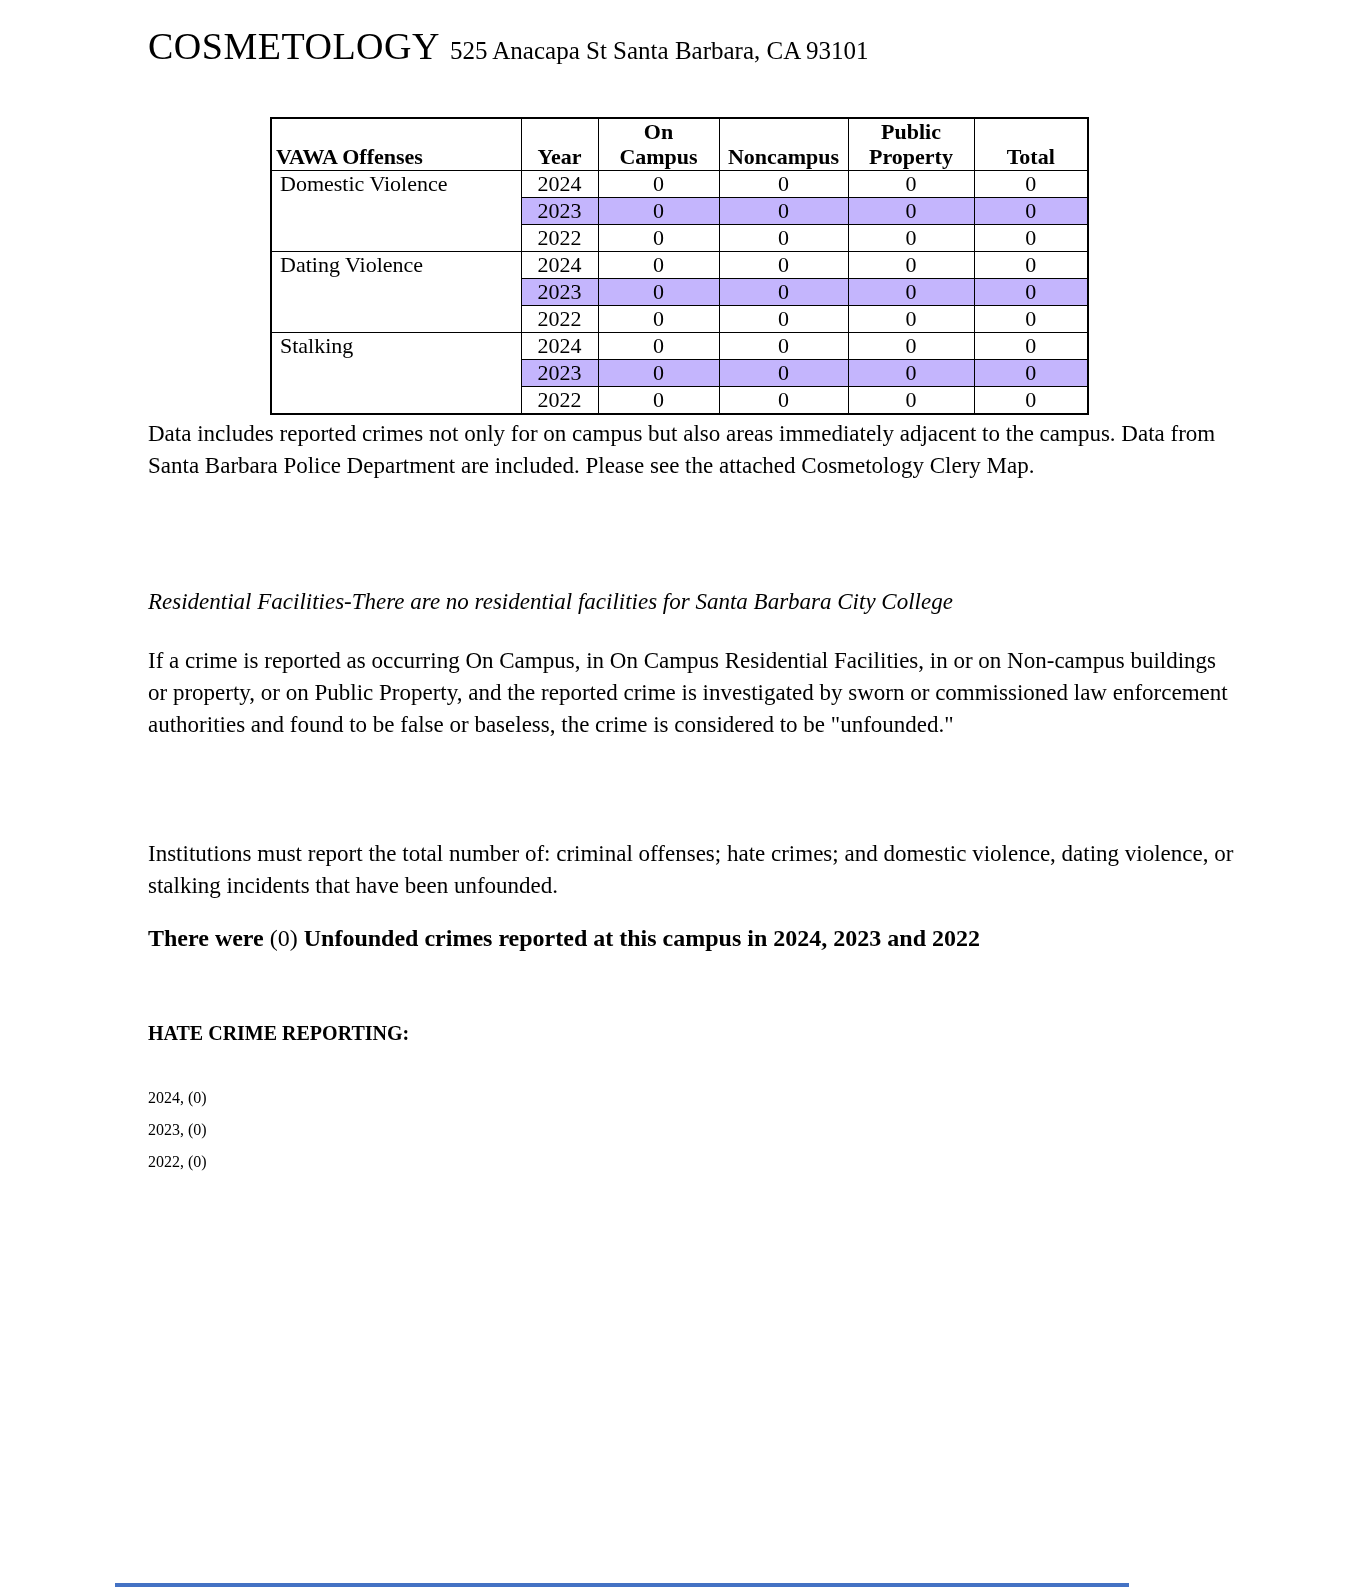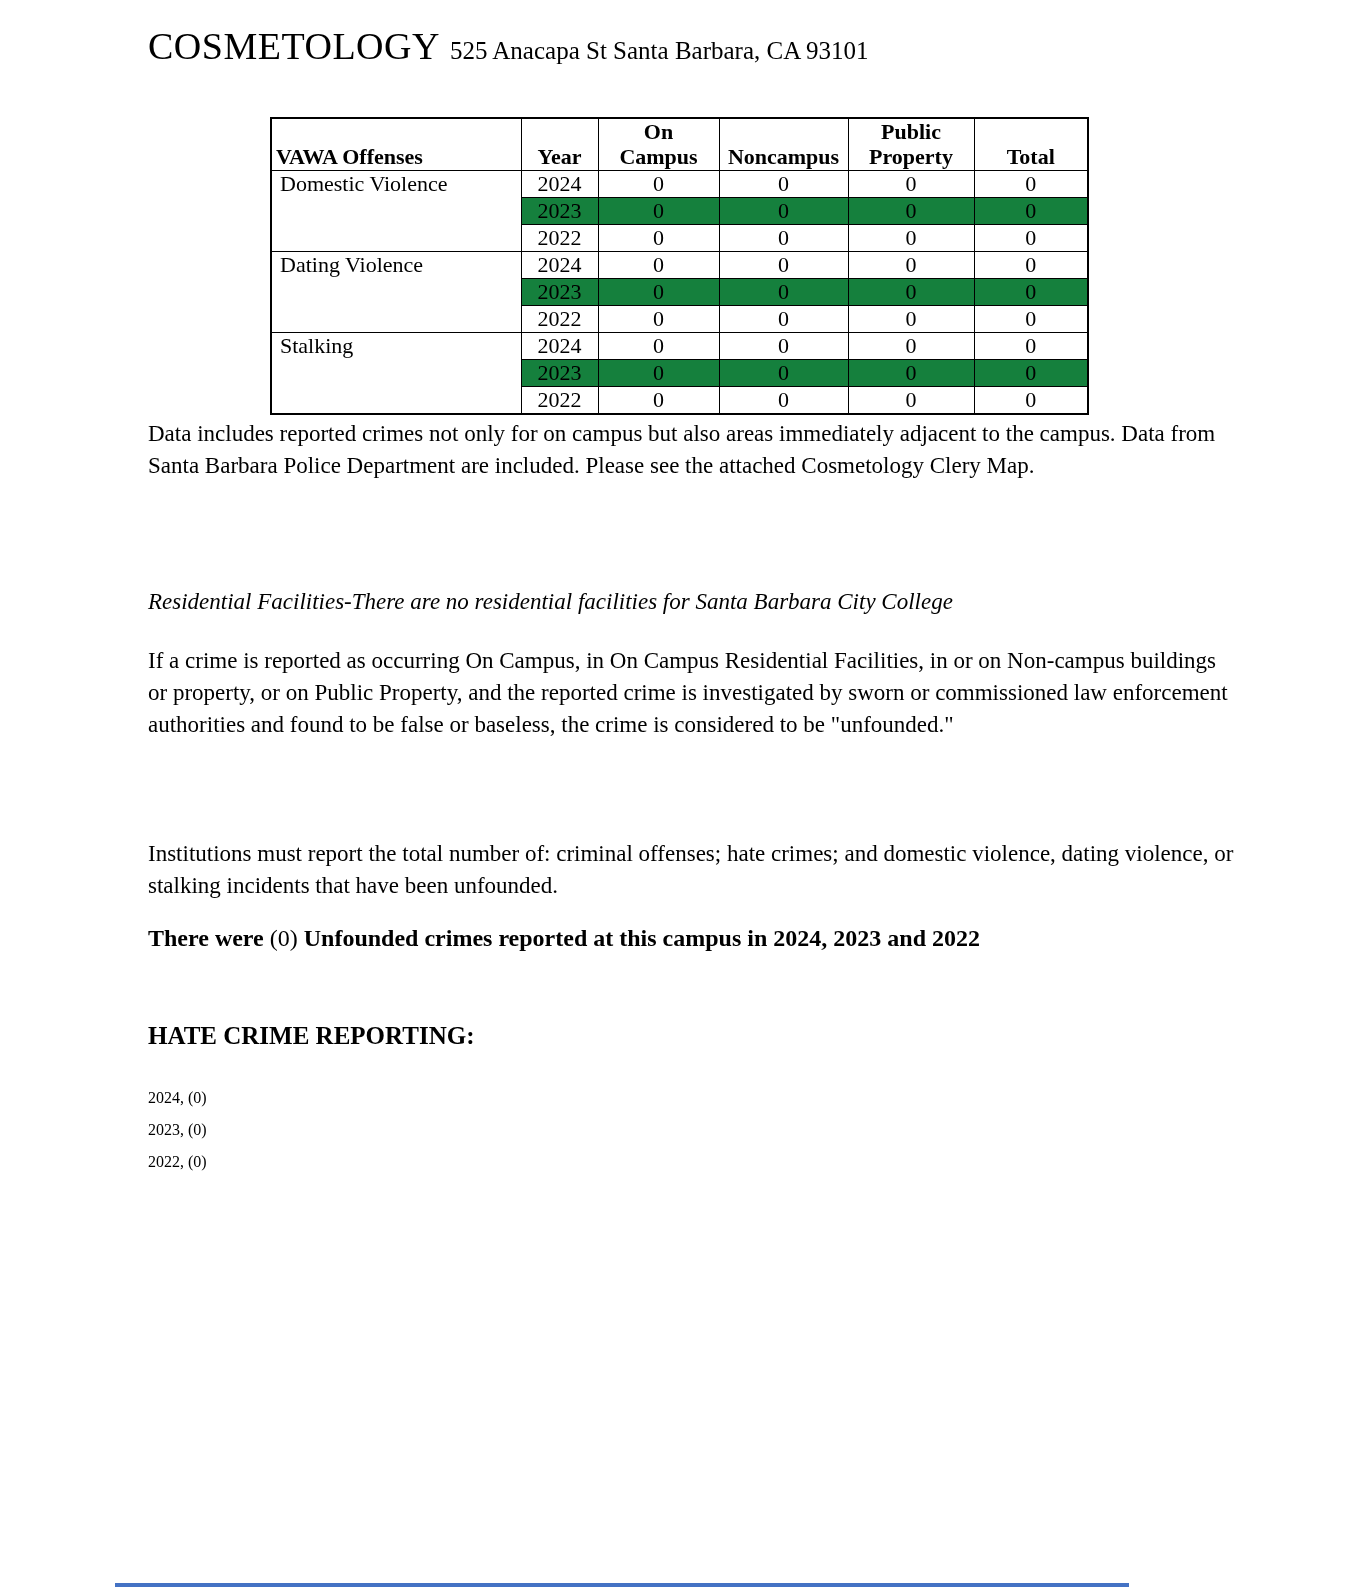--- a/index.html
+++ b/index.html
@@ -23,31 +23,31 @@
   }
   .crime-table th{
     font-weight:bold;text-align:center;vertical-align:bottom;
     height:48px;line-height:25px;padding-bottom:1px;
   }
   .crime-table th.col-offense{text-align:left;}
   .crime-table td{text-align:center;vertical-align:middle;}
   .crime-table td.offense-cell{
     text-align:left;vertical-align:top;padding-left:8px;background:#ffffff;margin-left:8px;
   }
-  .crime-table tr.shaded td:not(.offense-cell){background:#15803d;}
+  .crime-table tr.shaded td:not(.offense-cell){background:#c4b5fd;}
 
   .body-text{font-size:23px;line-height:32px;}
   .para-1{position:absolute;left:148px;top:418px;width:1092px;}
   .italic-line{position:absolute;left:148px;top:589px;width:1092px;font-style:italic;font-size:23px;}
   .unfounded-block{position:absolute;left:148px;top:645px;width:1092px;}
   .section-heading{font-size:24px;font-weight:bold;line-height:32px;}
   .institutions-para{position:absolute;left:148px;top:838px;width:1092px;}
   .statement-line{position:absolute;left:148px;top:925px;width:1160px;font-size:24px;white-space:nowrap;}
   .statement-line .b{font-weight:bold;margin-top:44px;}
-  .hate-heading{position:absolute;left:148px;top:1022px;font-size:25px;font-weight:bold;}
+  .hate-heading{position:absolute;left:148px;top:1022px;font-size:20px;font-weight:bold;}
   .hate-years{position:absolute;left:148px;top:1082px;font-size:16px;line-height:32px;}
   .bottom-bar{position:absolute;left:115px;top:1583px;width:1014px;height:4px;background:#4472c4;}
 </style>
 </head>
 <body>
 
 <div class="title-row">
   <span class="doc-title">COSMETOLOGY</span><span class="doc-subtitle">525 Anacapa St Santa Barbara, CA 93101</span>
 </div>
 

